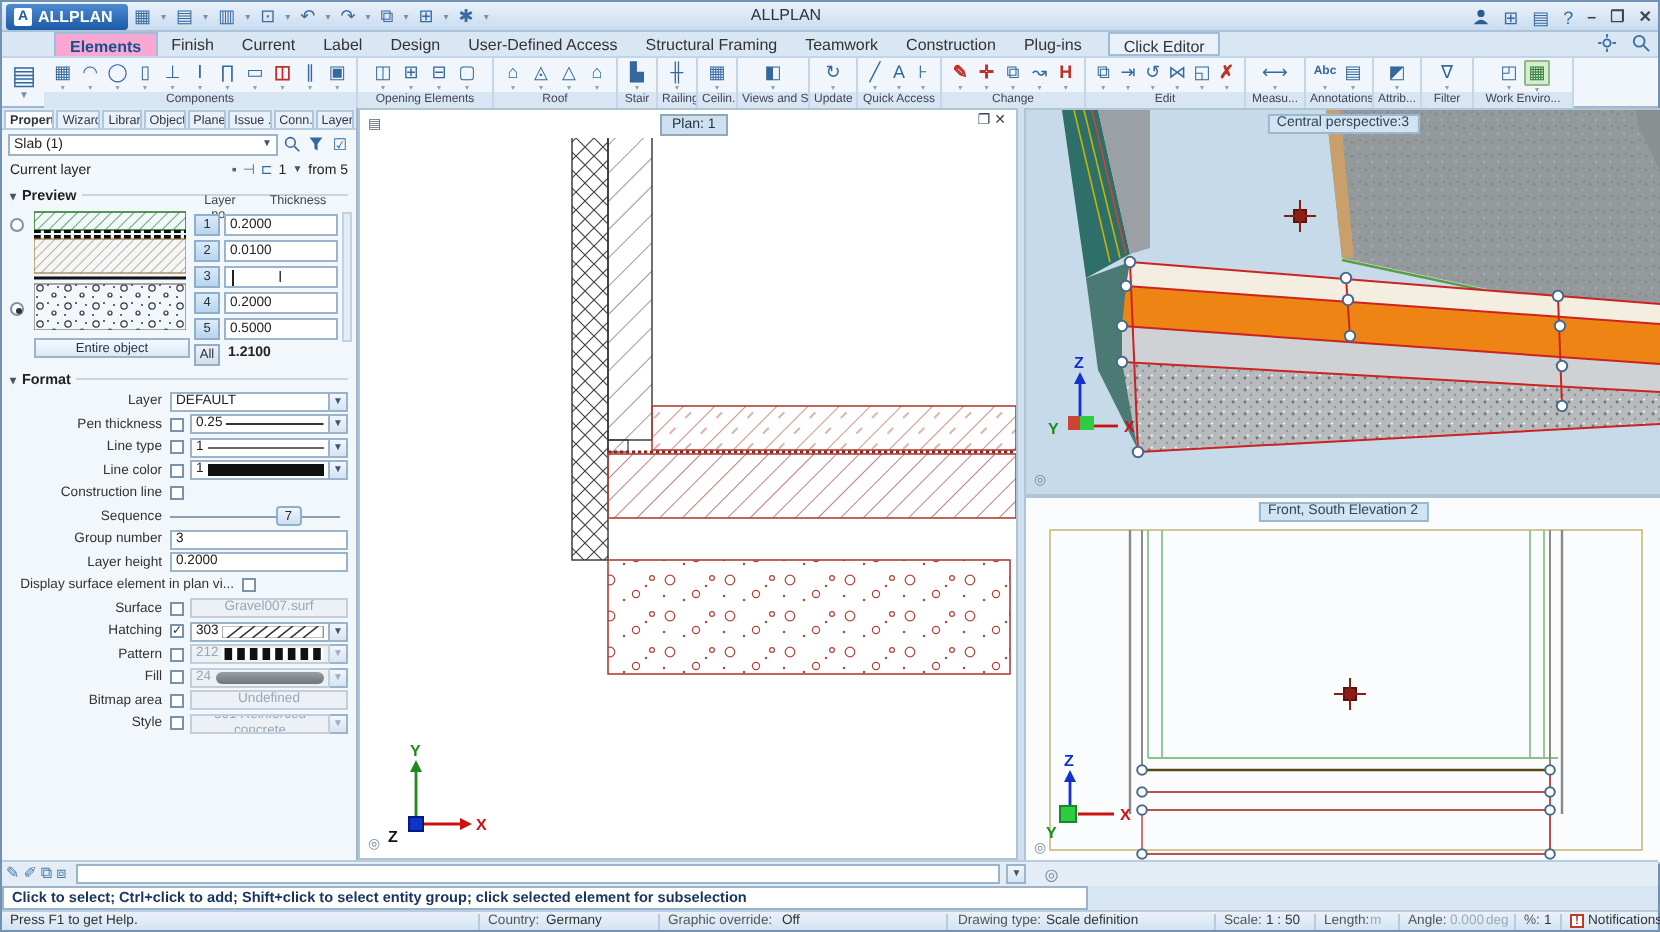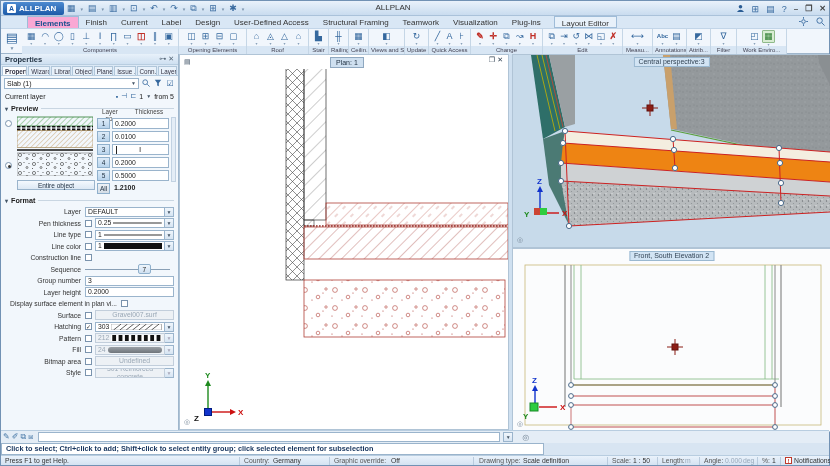--- a/index.html
+++ b/index.html
@@ -164,23 +164,23 @@
 
   <div class="menubar" id="menubar">
       <div class="mtab active">Elements</div>
       <div class="mtab">Finish</div>
       <div class="mtab">Current</div>
       <div class="mtab">Label</div>
       <div class="mtab">Design</div>
       <div class="mtab">User-Defined Access</div>
       <div class="mtab">Structural Framing</div>
       <div class="mtab">Teamwork</div>
-      <div class="mtab">Visualization</div>
+      <div class="mtab">Construction</div>
       <div class="mtab">Plug-ins</div>
-      <div class="mtab boxed">Layout Editor</div>
+      <div class="mtab boxed">Click Editor</div>
     </div>
   <div class="menu-tools">
     <svg width="9" height="9" viewBox="0 0 10 10">
         <circle cx="5" cy="5" r="2" fill="none" stroke="#3a6ba0"></circle>
         <g stroke="#3a6ba0">
           <line x1="5" y1="0" x2="5" y2="2"></line>
           <line x1="5" y1="8" x2="5" y2="10"></line>
           <line x1="0" y1="5" x2="2" y2="5"></line>
           <line x1="8" y1="5" x2="10" y2="5"></line>
         </g>
@@ -454,27 +454,20 @@
               <span class="g green">▦</span>
               <span class="car">▾</span>
             </div>
           </div>
           <div class="g-label">Work Enviro...</div>
         </div>
       </div>
   </div>
 
   <div class="panel">
-    <div class="p-title">
-      <span>Properties</span>
-      <span class="ic">
-        <span>⊶</span>
-        <span>✕</span>
-      </span>
-    </div>
     <div class="p-tabs" id="ptabs">
         <div class="ptab active">Propert...</div>
         <div class="ptab">Wizards</div>
         <div class="ptab">Library</div>
         <div class="ptab">Objects</div>
         <div class="ptab">Planes</div>
         <div class="ptab">Issue ...</div>
         <div class="ptab">Conn...</div>
         <div class="ptab">Layers</div>
       </div>

